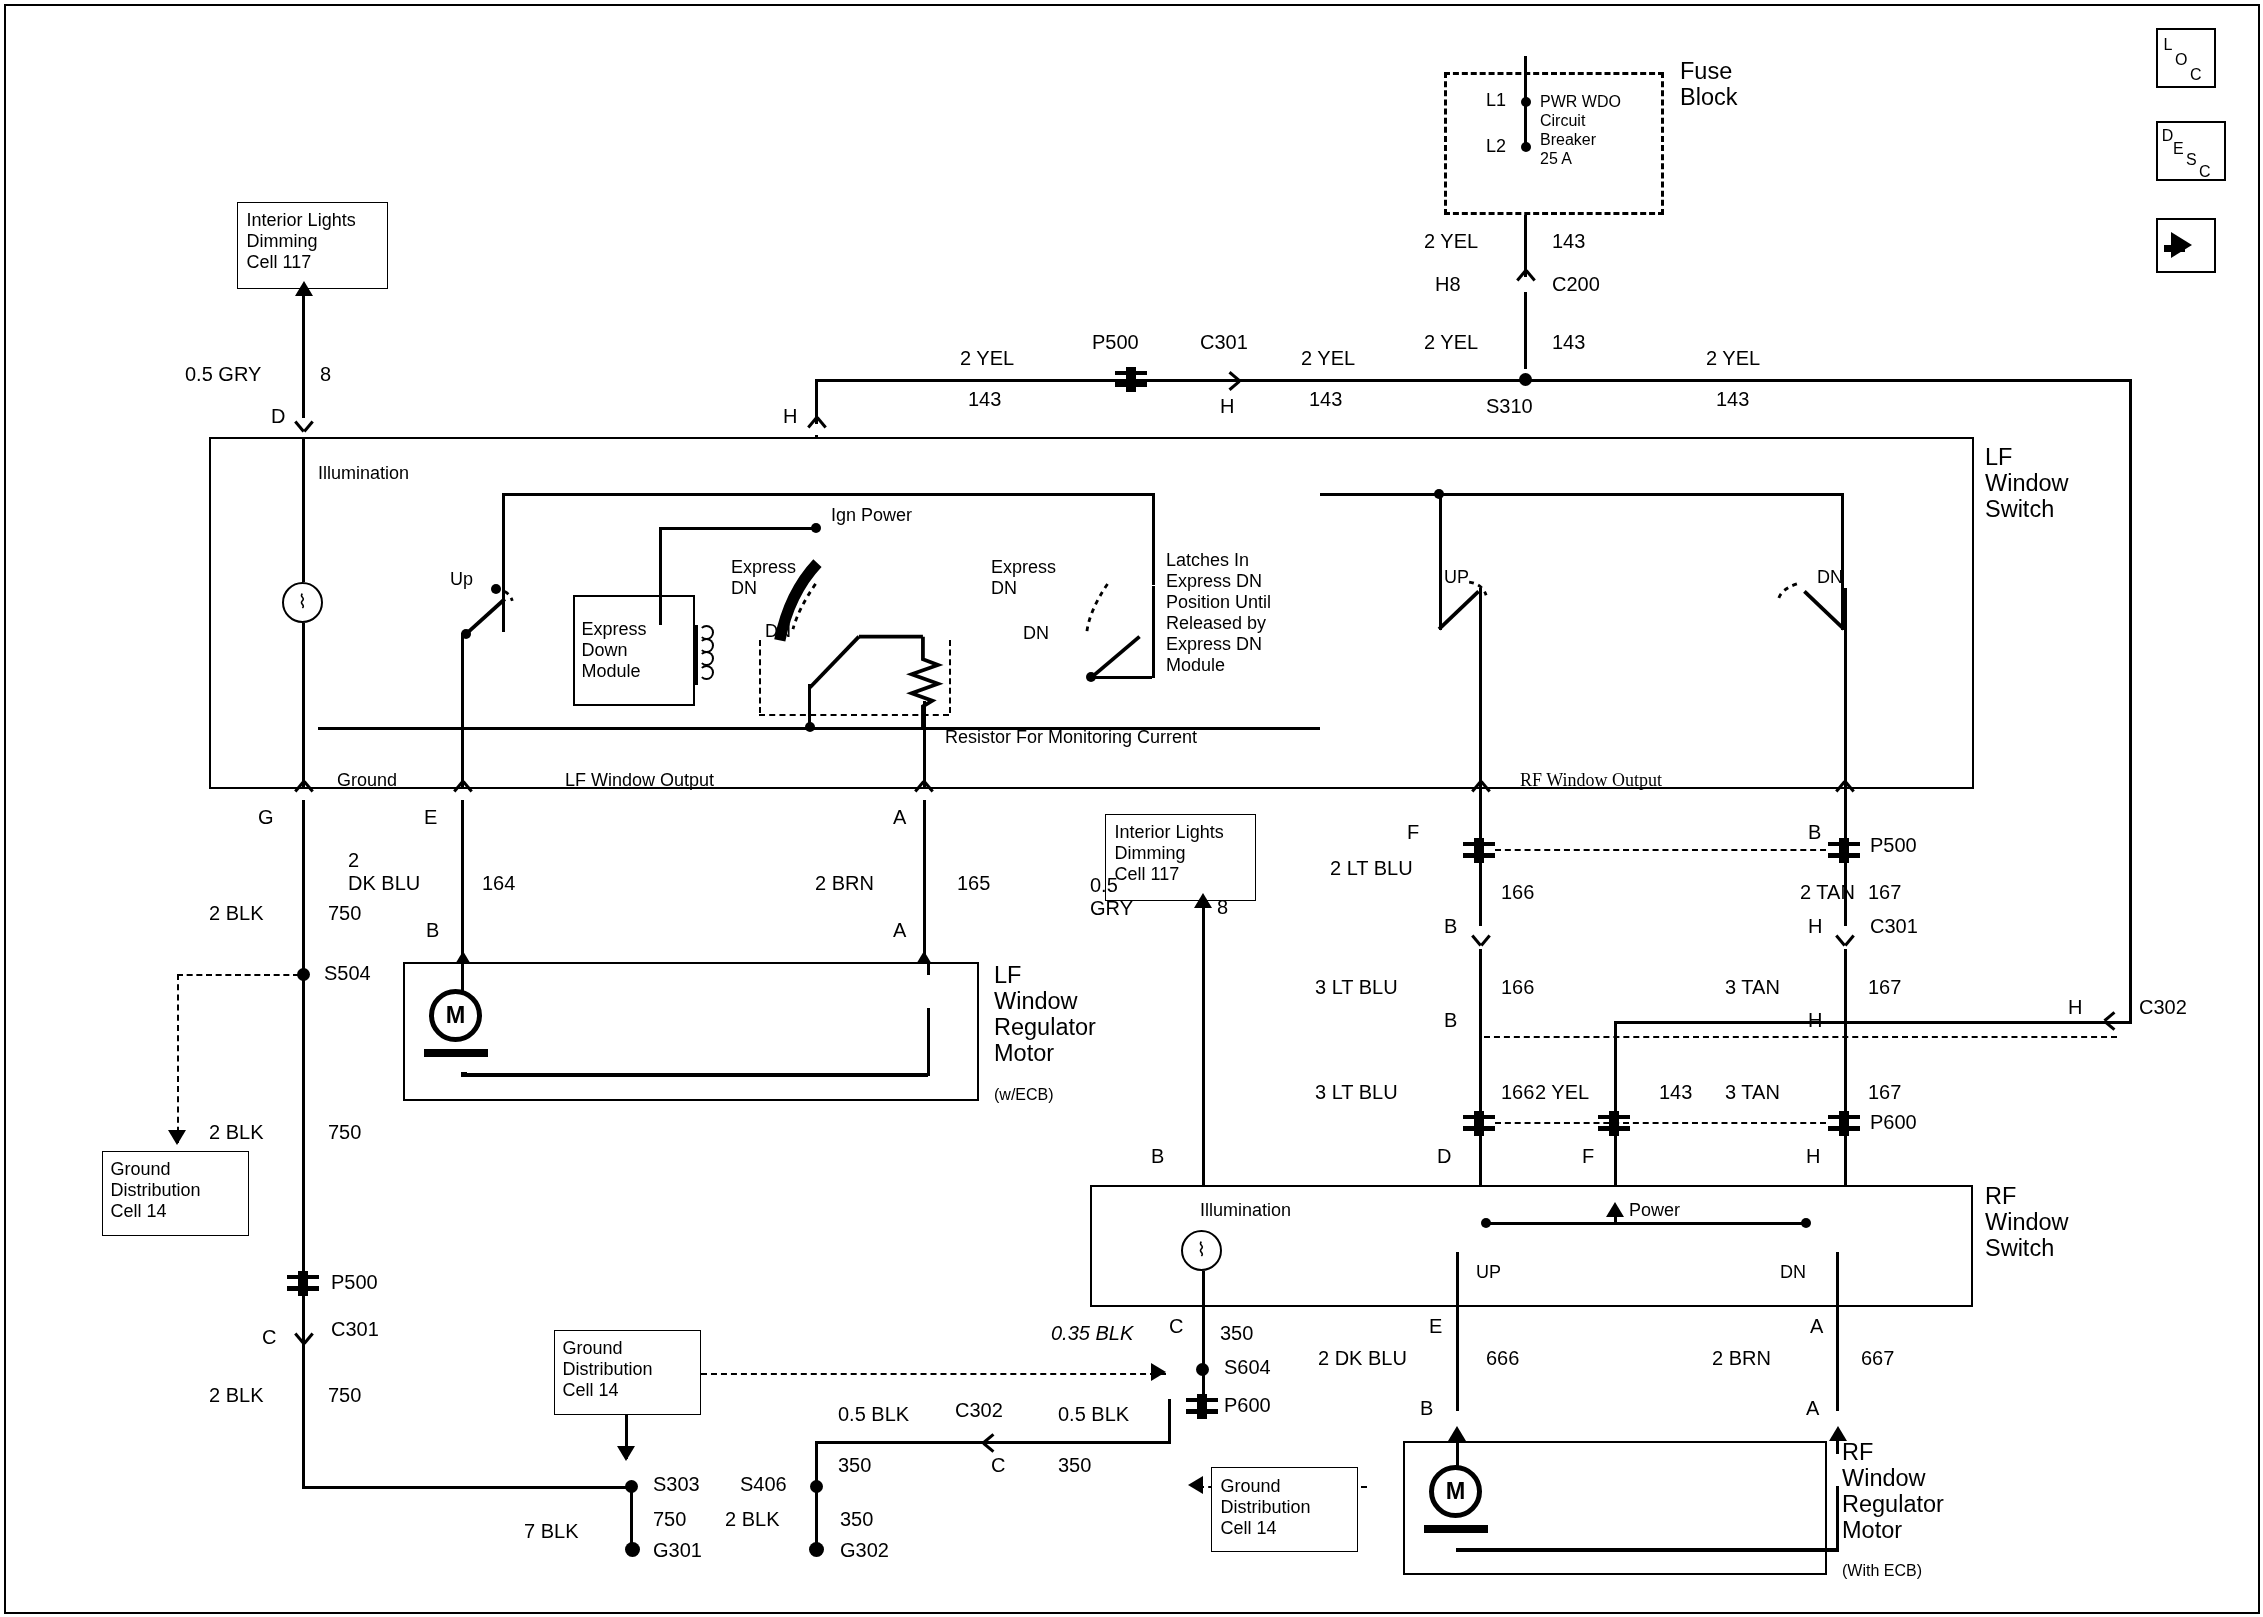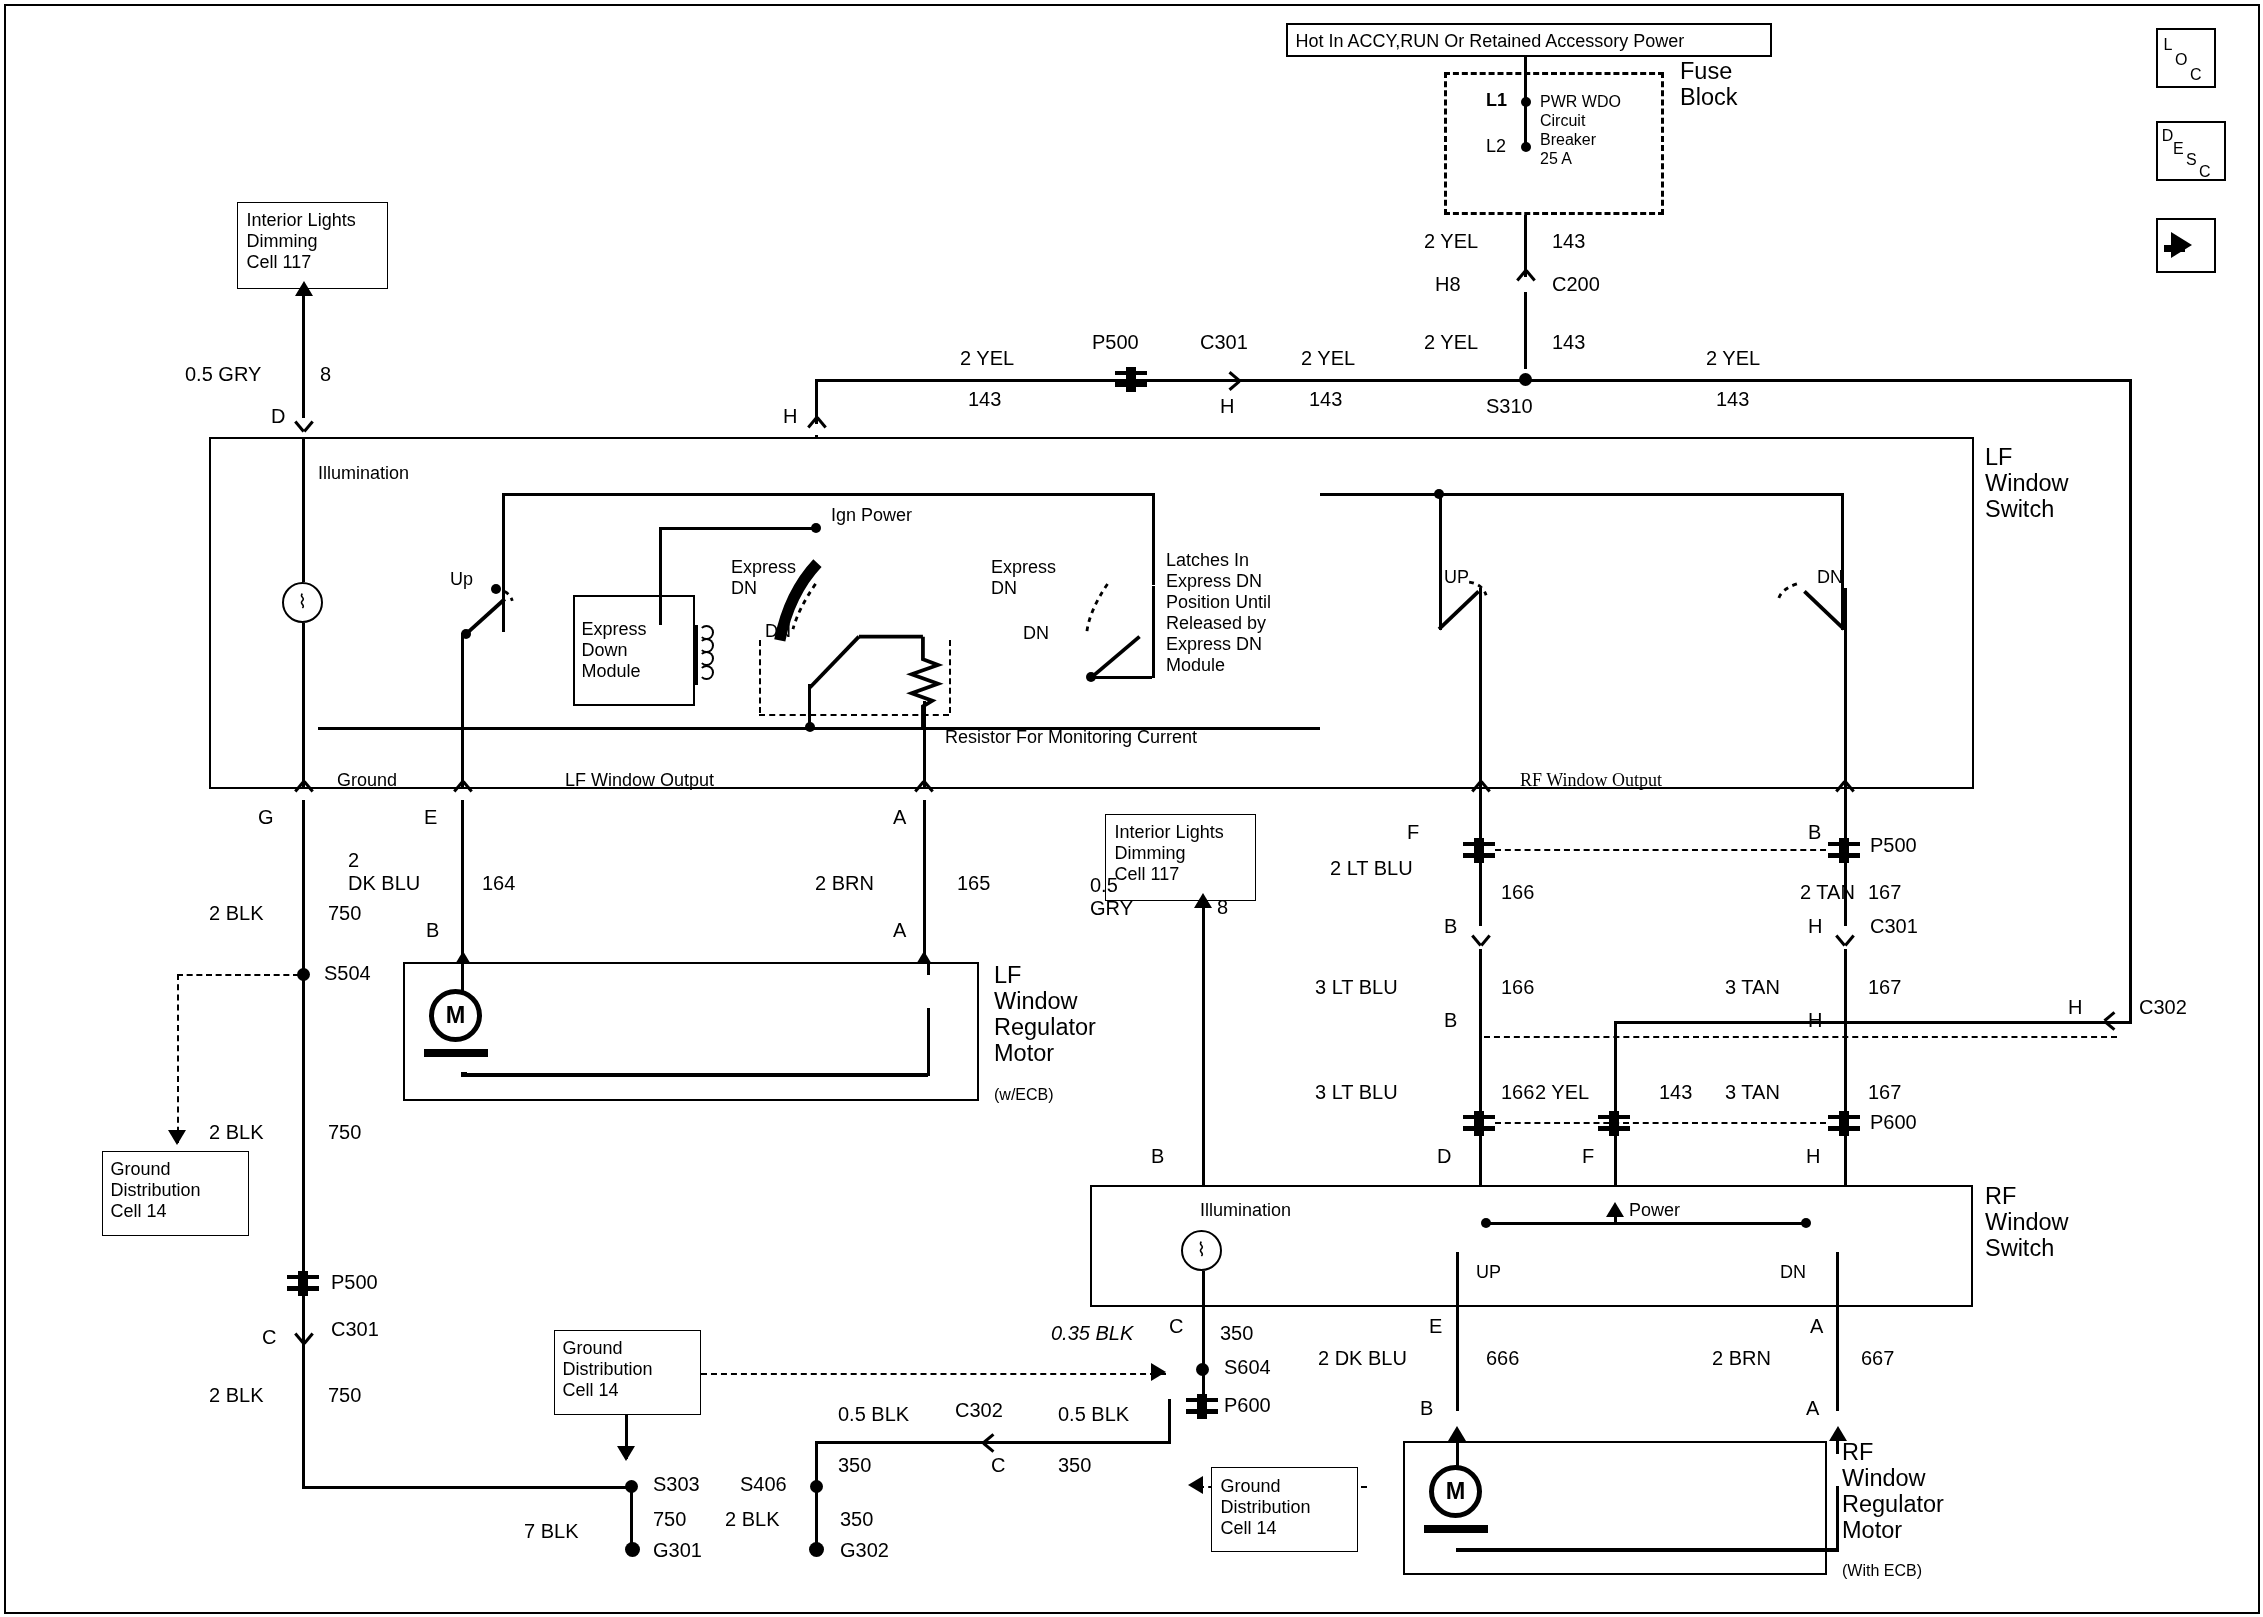--- a/index.html
+++ b/index.html
@@ -219,26 +219,25 @@
     <div class="t" style="left:3.8px; top:3.8px;">D</div>
     <div class="t" style="left:15px; top:17px;">E</div>
     <div class="t" style="left:28px; top:28px;">S</div>
     <div class="t" style="left:41px; top:40px;">C</div>
   </div>
   <div class="navbtn" style="left:2156px; top:218px; width:60px; height:55px;">
     <div class="tri-right" style="left:13px; top:12.2px; border-top-width:13px; border-bottom-width:13px; border-left-width:21px;"></div>
     <div class="h" style="left:5.6px; top:24.5px; width:21px; height:7.5px;"></div>
   </div>
 
-  <div class="hdrbox" style="left:1286px; top:22.6px; width:486px; height:34px; line-height:24.5px;">Hot In ACCY,RUN Or Retained Accessory Power</div>
 
   <div class="box dash" style="left:1444px; top:72px; width:220px; height:143px;"></div>
   <div class="lbl lg" style="left:1680px; top:58px;">Fuse
 Block</div>
-  <div class="lbl" style="left:1486px; top:90px;font-weight:bold;">L1</div>
+  <div class="lbl" style="left:1486px; top:90px;">L1</div>
   <div class="lbl" style="left:1486px; top:136px;">L2</div>
   <div class="dot sm" style="left:1521px; top:97px;"></div>
   <div class="dot sm" style="left:1521px; top:142px;"></div>
   <div class="v" style="left:1524px; top:56px; height:43px;"></div>
   <div class="v" style="left:1524px; top:102px; height:49px;"></div>
   <div class="lbl sm" style="left:1540px; top:92px;">PWR WDO
 Circuit
 Breaker
 25 A</div>
 

